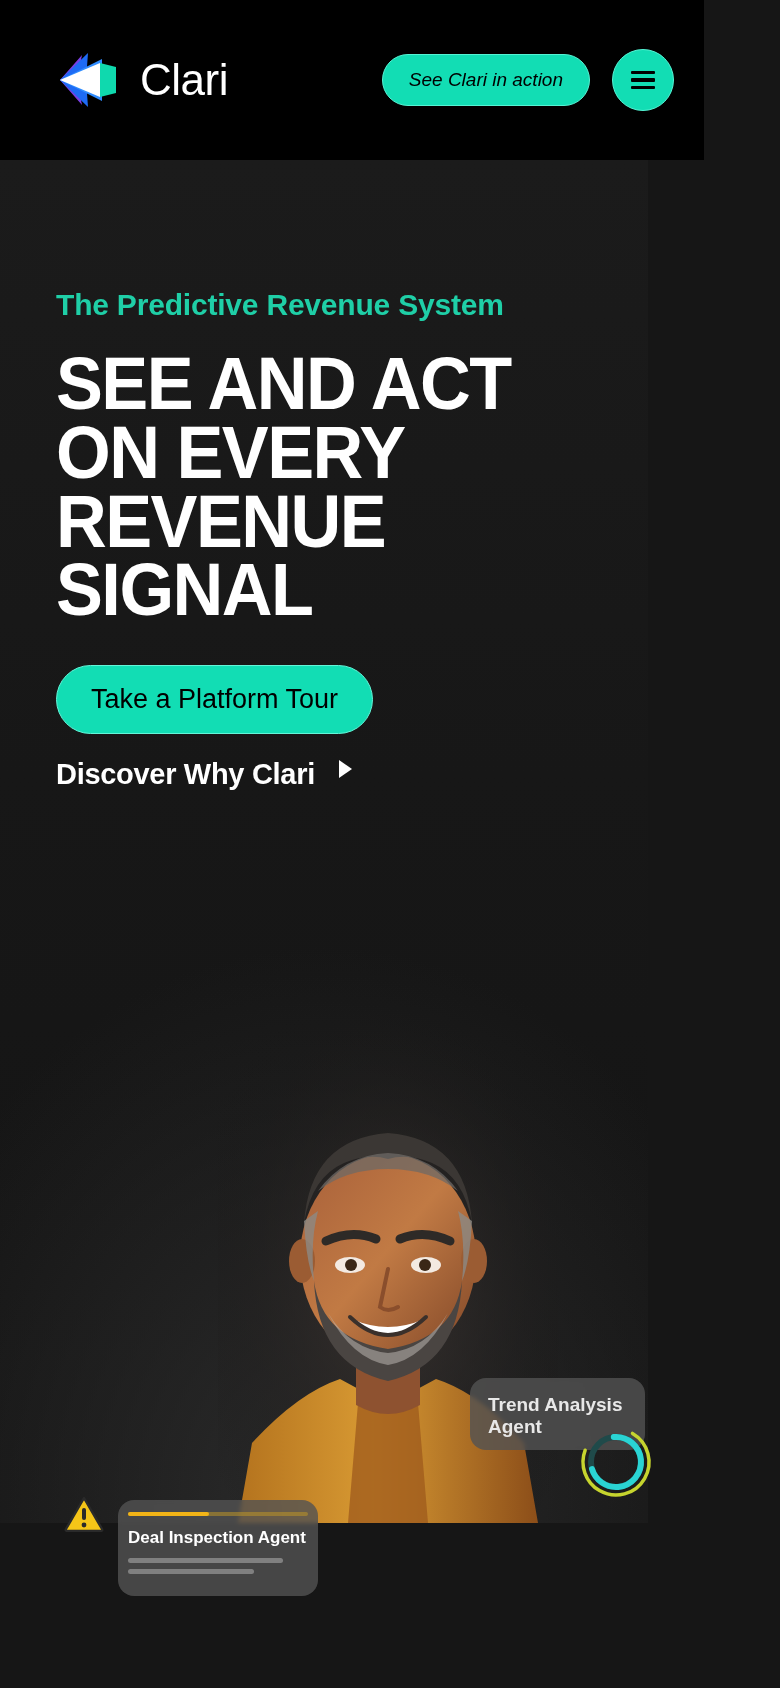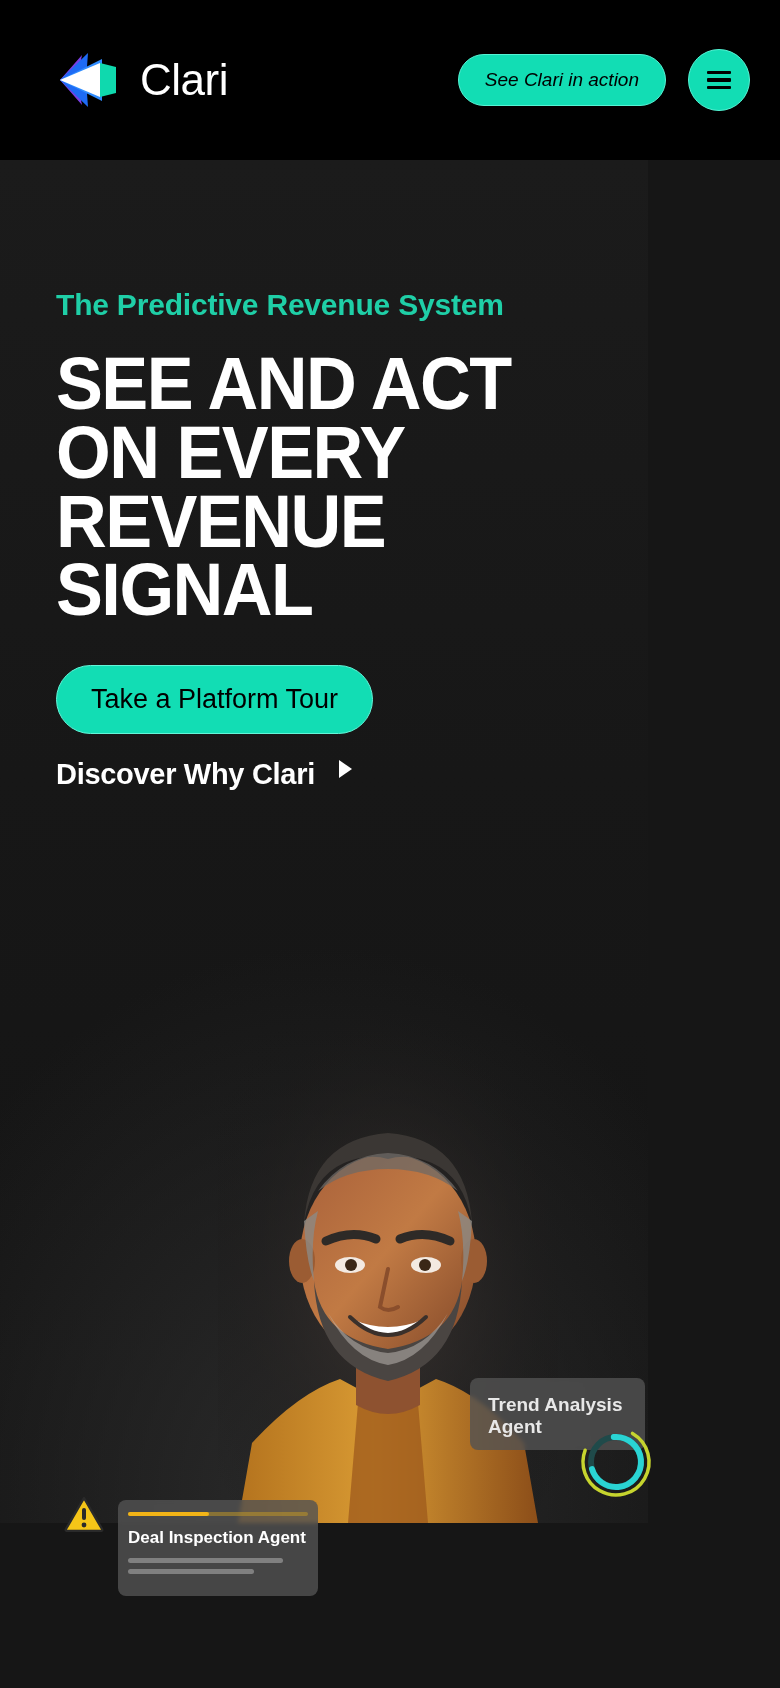--- a/index.html
+++ b/index.html
@@ -39,21 +39,21 @@
     position:absolute; right:22px; top:38px;
     width:44px; height:44px;
     display:flex; align-items:center; justify-content:center;
     cursor:pointer; background:none; border:none;
   }
   .promo-close svg { display:block; }
 
   
   .nav {
     position:relative;
-    width:780px; height:160px;
+    width:704px; height:160px;
     background:#000;
     display:flex; align-items:center;
   }
   .brand { display:flex; align-items:center; gap:14px; margin-left:56px; cursor:pointer; }
   .brand-mark { width:70px; height:62px; flex:none; }
   .brand-name { color:#fff; font-size:44px; letter-spacing:-0.5px; line-height:1; }
 
   .nav-right {
     position:absolute; right:30px; top:50%;
     transform:translateY(-50%);
@@ -137,21 +137,21 @@
     margin-top:2px;
   }
 
   
   .stage { position:absolute; left:0; bottom:0; width:780px; height:520px; }
   .portrait { position:absolute; left:218px; bottom:0; width:340px; height:510px; }
 
   .card {
     position:absolute;
     background:rgba(82,82,82,0.80);
-    border-radius:8px;
+    border-radius:16px;
     backdrop-filter:blur(2px);
     padding:16px 18px;
   }
   .card-trend { left:470px; top:1378px; width:175px; height:72px; }
   .card-trend .card-title {
     color:#E8E8E8; font-size:19px; font-weight:bold; line-height:1.15;
   }
   .card-deal { left:118px; top:1500px; width:200px; height:96px; padding:12px 10px; }
   .card-deal .bar-track {
     height:4px; width:100%; background:rgba(190,150,40,0.55);

